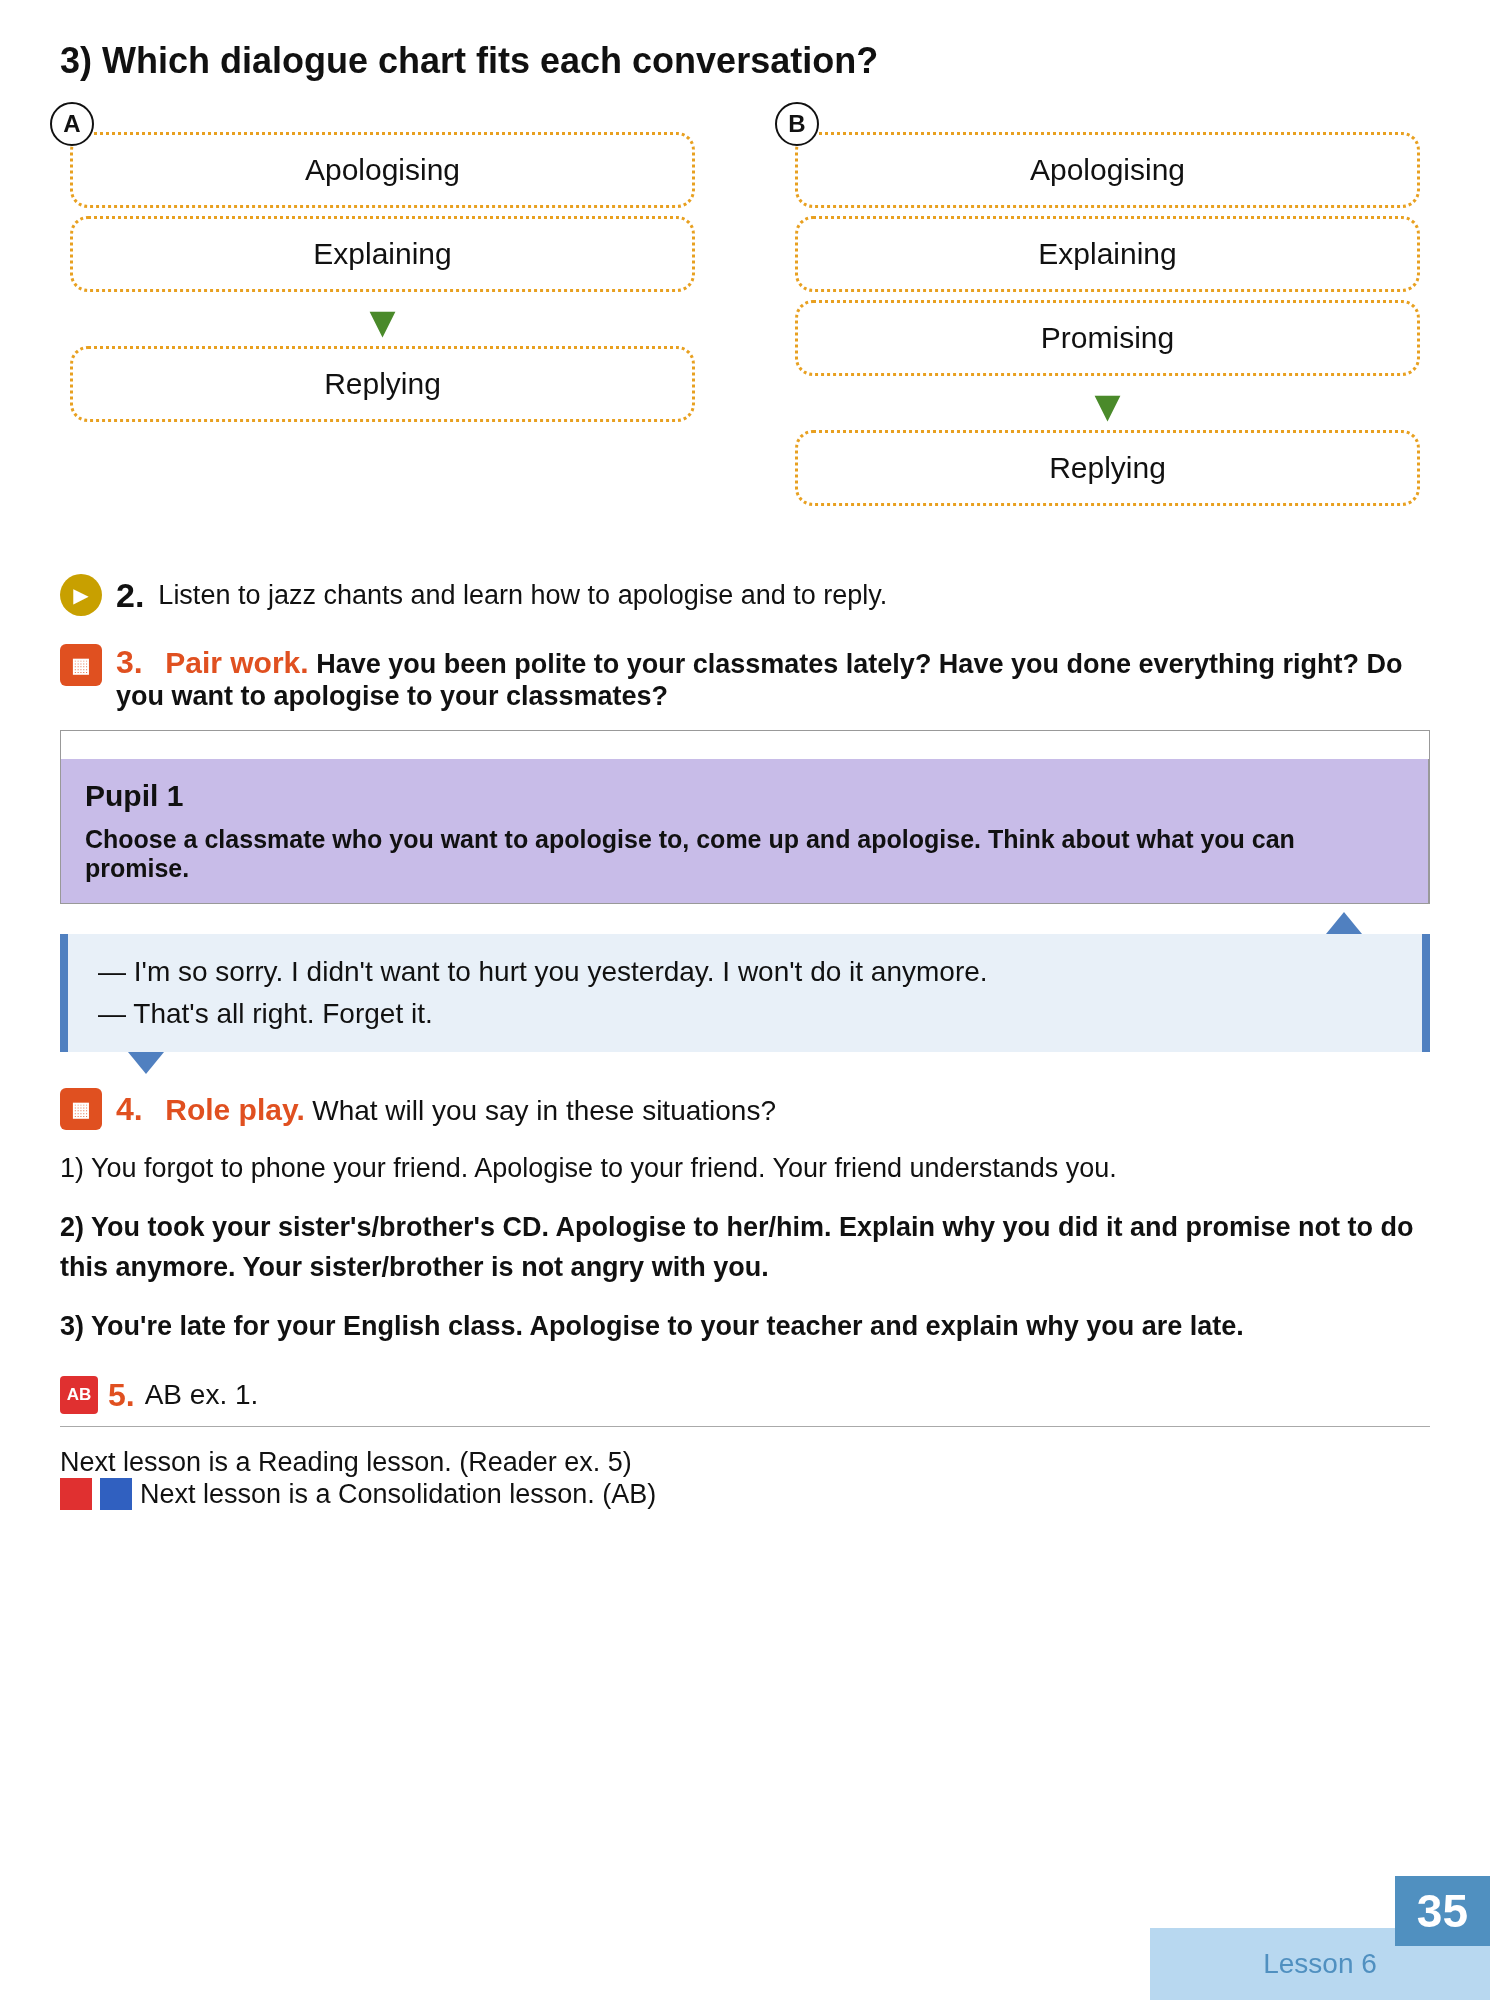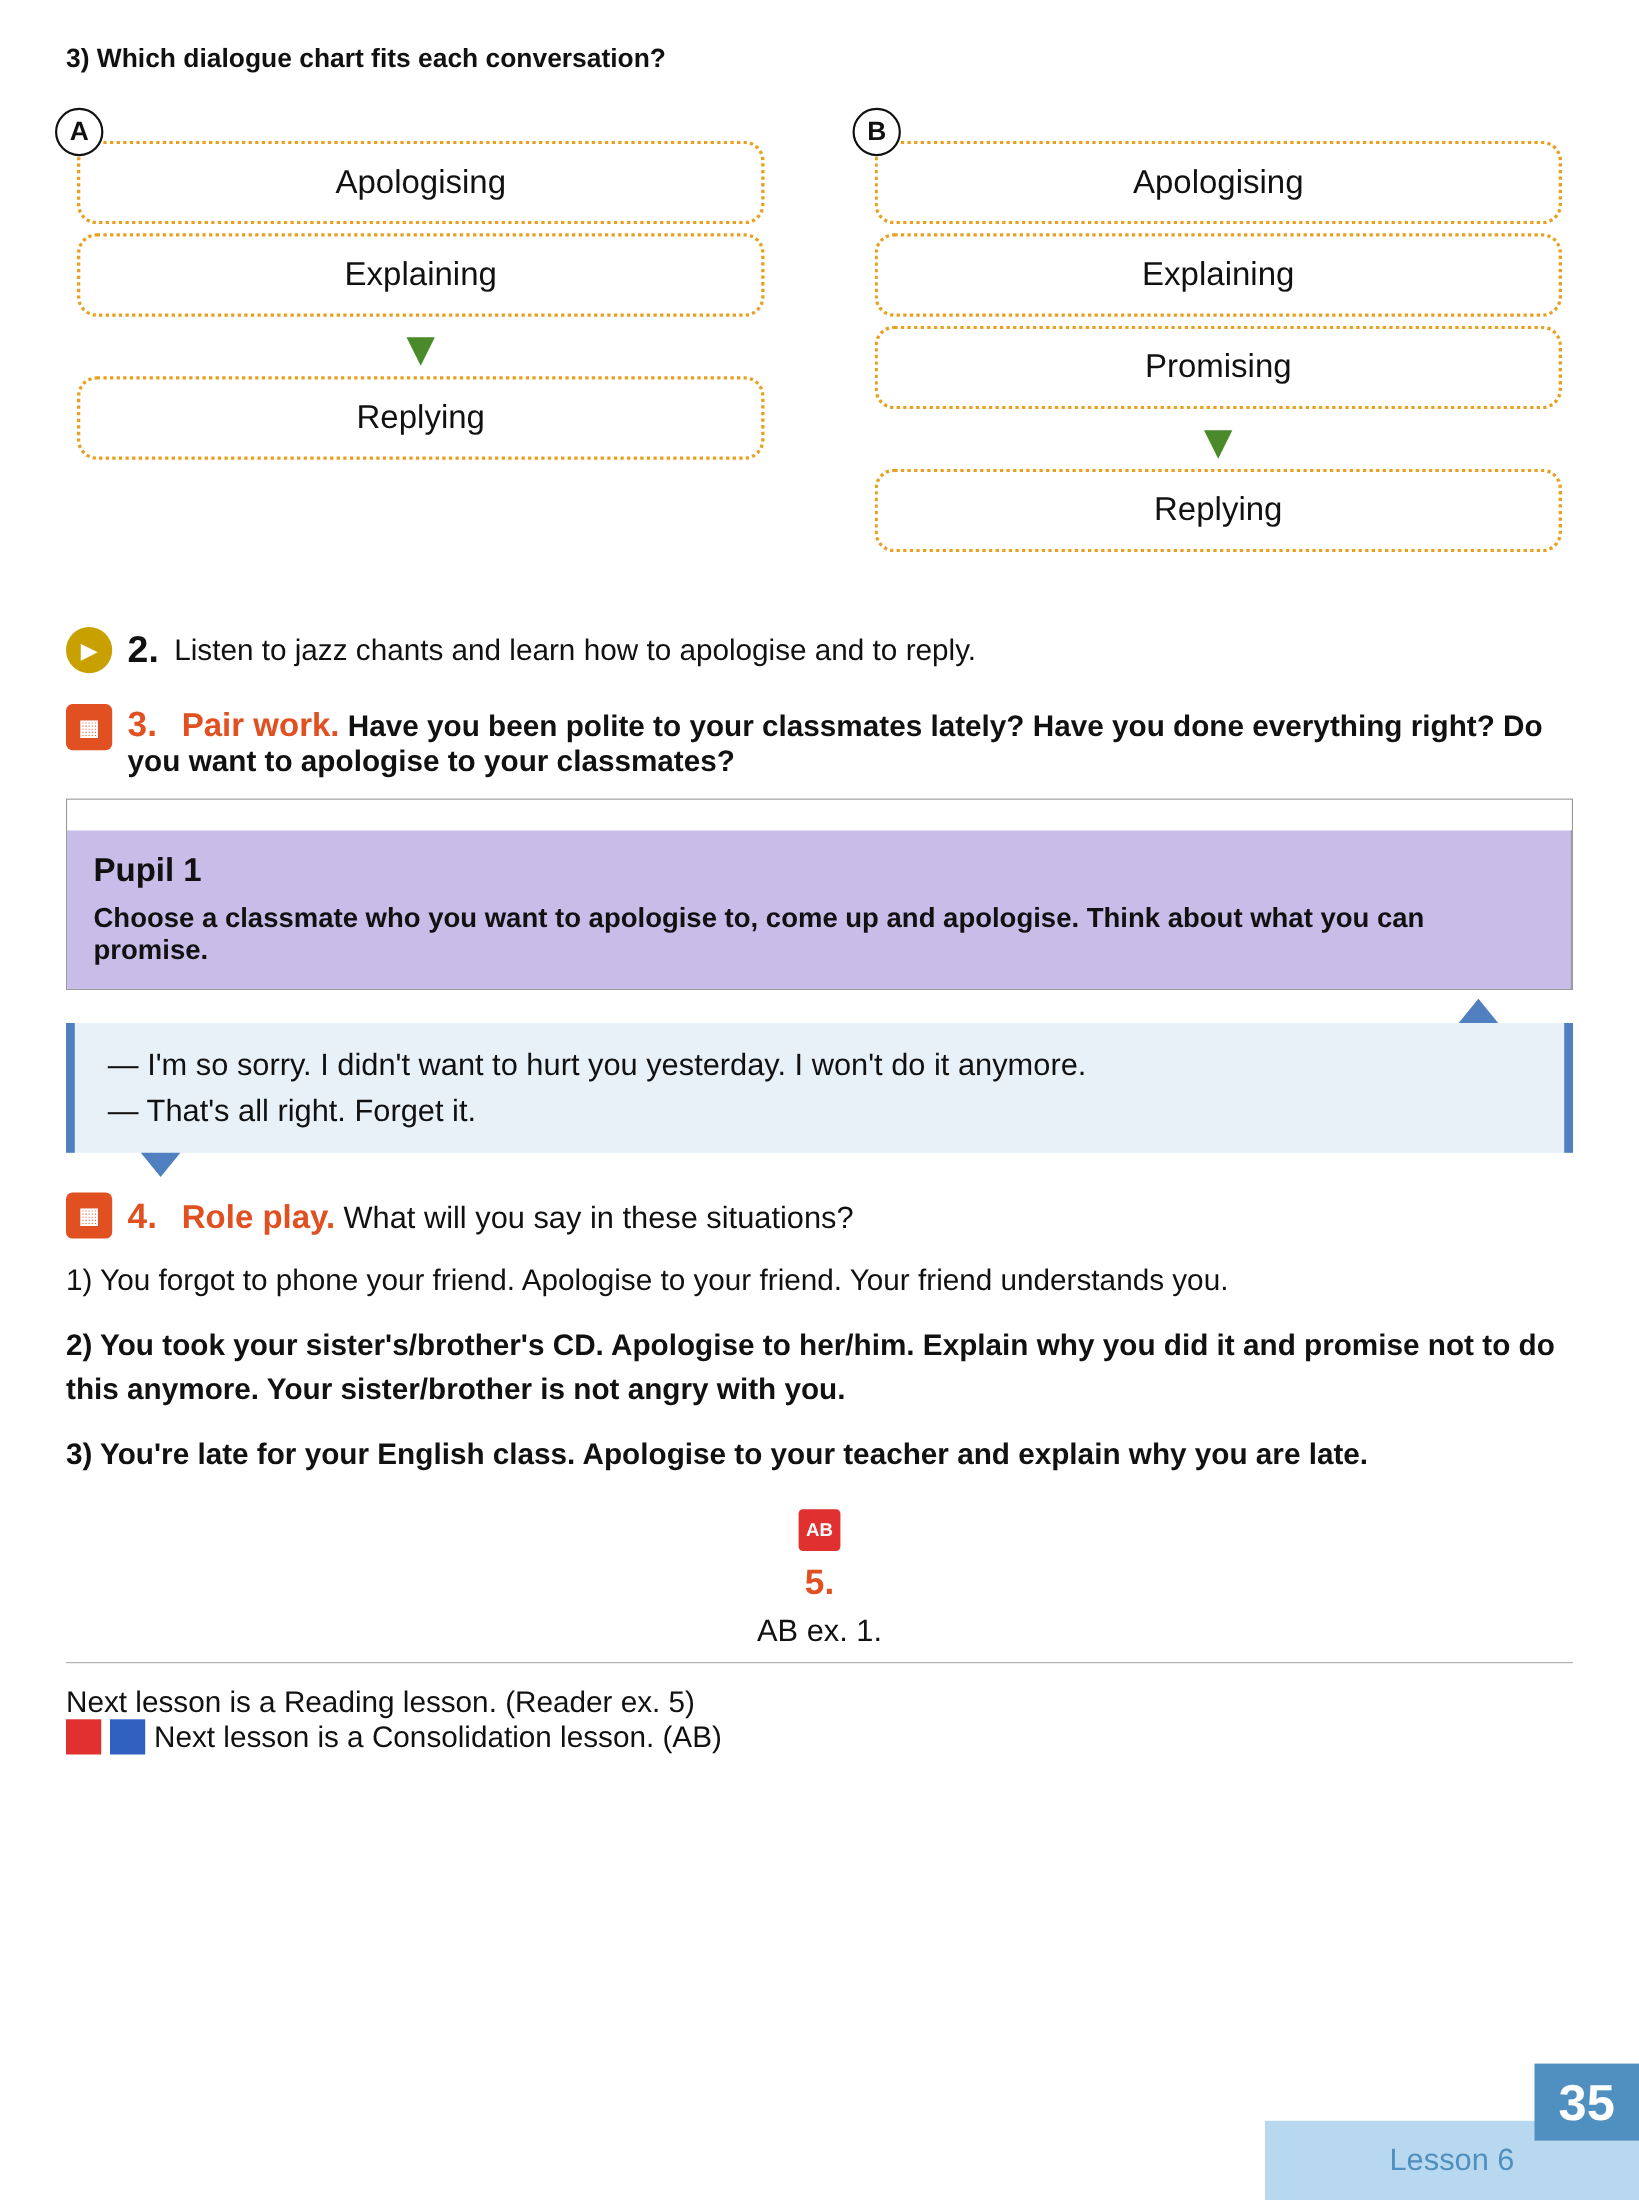--- a/index.html
+++ b/index.html
@@ -9,22 +9,22 @@
       width: 1490px;
       min-height: 2000px;
       position: relative;
       padding: 40px 60px 40px 60px;
       font-size: 28px;
       color: #111;
     }
 
     .question-header {
       font-weight: bold;
-      font-size: 24px;
-      margin-bottom: 40px;
+      font-size: 36px;
+      margin-bottom: 30px;
     }
 
     
     .charts-container {
       display: flex;
       gap: 80px;
       margin-bottom: 50px;
       align-items: flex-start;
     }
 
@@ -183,21 +183,20 @@
       font-weight: bold;
     }
 
     
     .section-5 {
       display: flex;
       align-items: center;
       gap: 10px;
       margin-bottom: 12px;
       font-size: 28px;
-      flex-direction: column;
     }
     .ab-icon {
       width: 38px;
       height: 38px;
       background: #e03030;
       border-radius: 4px;
       display: flex;
       align-items: center;
       justify-content: center;
       color: white;

